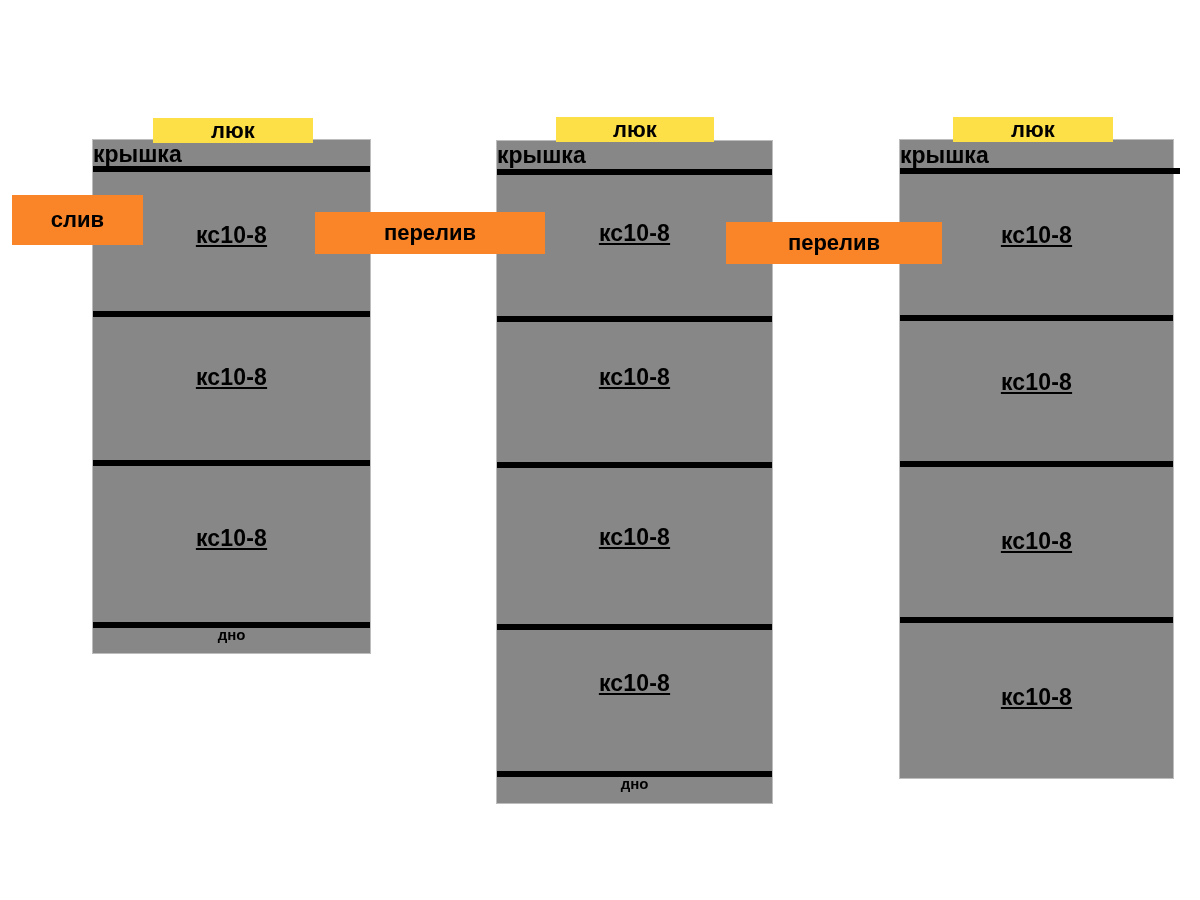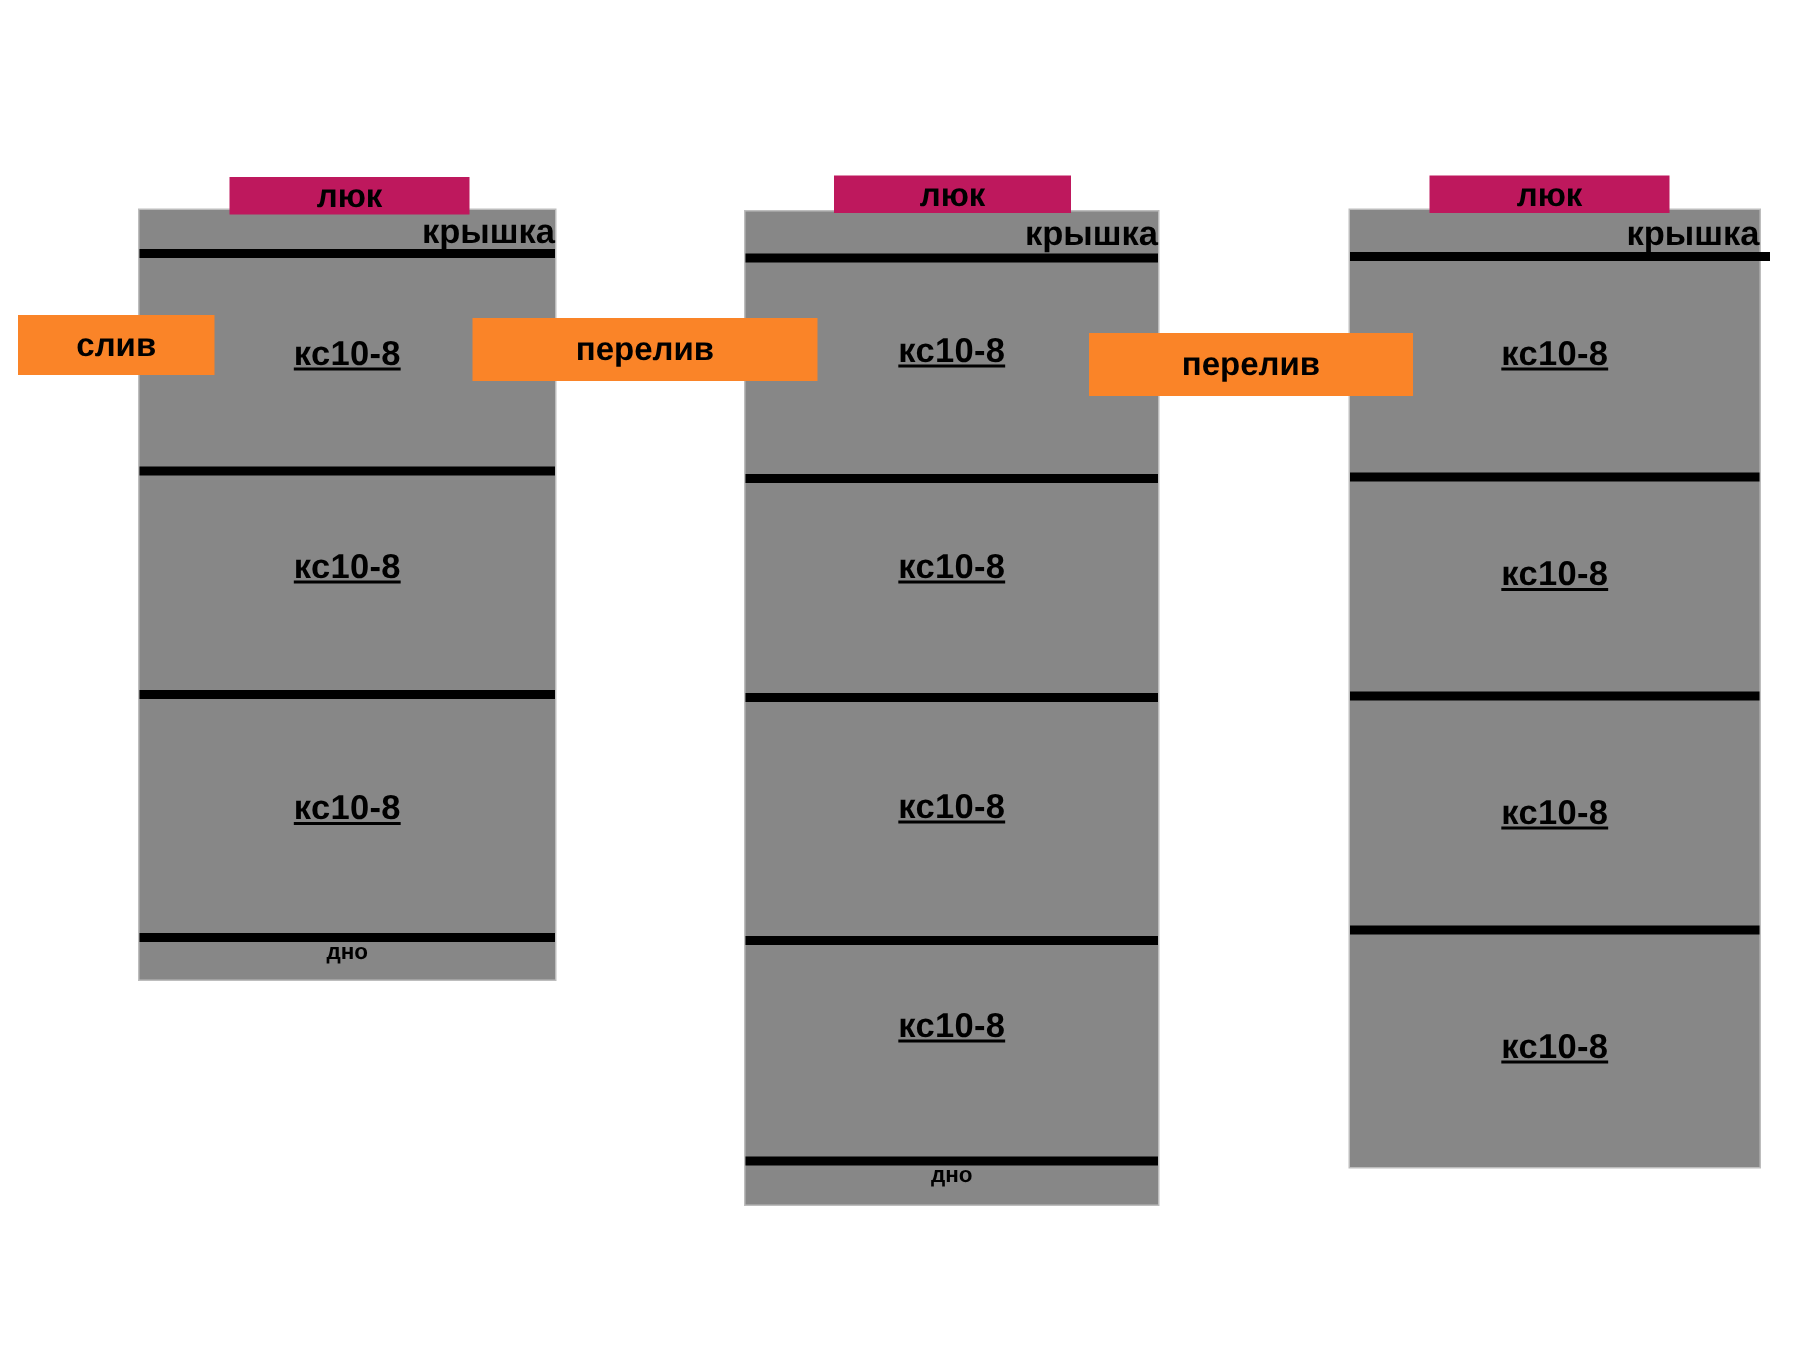--- a/index.html
+++ b/index.html
@@ -45,38 +45,38 @@
     font-family: "Liberation Sans", sans-serif;
     text-decoration: underline;
   }
 
   
   .cover-label {
     position: absolute;
     color: #000000;
     font-weight: bold;
     font-size: 23px;
-    text-align: right;
+    text-align: left;
     white-space: nowrap;
   }
 
   
   .bottom-label {
     position: absolute;
     color: #000000;
     font-weight: bold;
     font-size: 15px;
     text-align: center;
     white-space: nowrap;
   }
 
   
   .hatch {
     position: absolute;
-    background: #be185d;
+    background: #fde047;
     color: #000000;
     font-weight: bold;
     font-size: 22px;
     display: flex;
     align-items: center;
     justify-content: center;
     white-space: nowrap;
     box-sizing: border-box;
   }
 
@@ -150,21 +150,21 @@
     <span>люк</span>
   </div>
 
   <div class="cover-label" style="left:900px; top:142px; width:273px;">крышка</div>
 
   <div class="ring-label" style="left:900px; top:222px; width:273px;">кс10-8</div>
   <div class="ring-label" style="left:900px; top:369px; width:273px;">кс10-8</div>
   <div class="ring-label" style="left:900px; top:528px; width:273px;">кс10-8</div>
   <div class="ring-label" style="left:900px; top:684px; width:273px;">кс10-8</div>
 
-  <div class="pipe" style="left:12px; top:210px; width:131px; height:40px;">
+  <div class="pipe" style="left:12px; top:195px; width:131px; height:50px;">
     <span>слив</span>
   </div>
 
   <div class="pipe" style="left:315px; top:212px; width:230px; height:42px;">
     <span>перелив</span>
   </div>
 
   <div class="pipe" style="left:726px; top:222px; width:216px; height:42px;">
     <span>перелив</span>
   </div>

